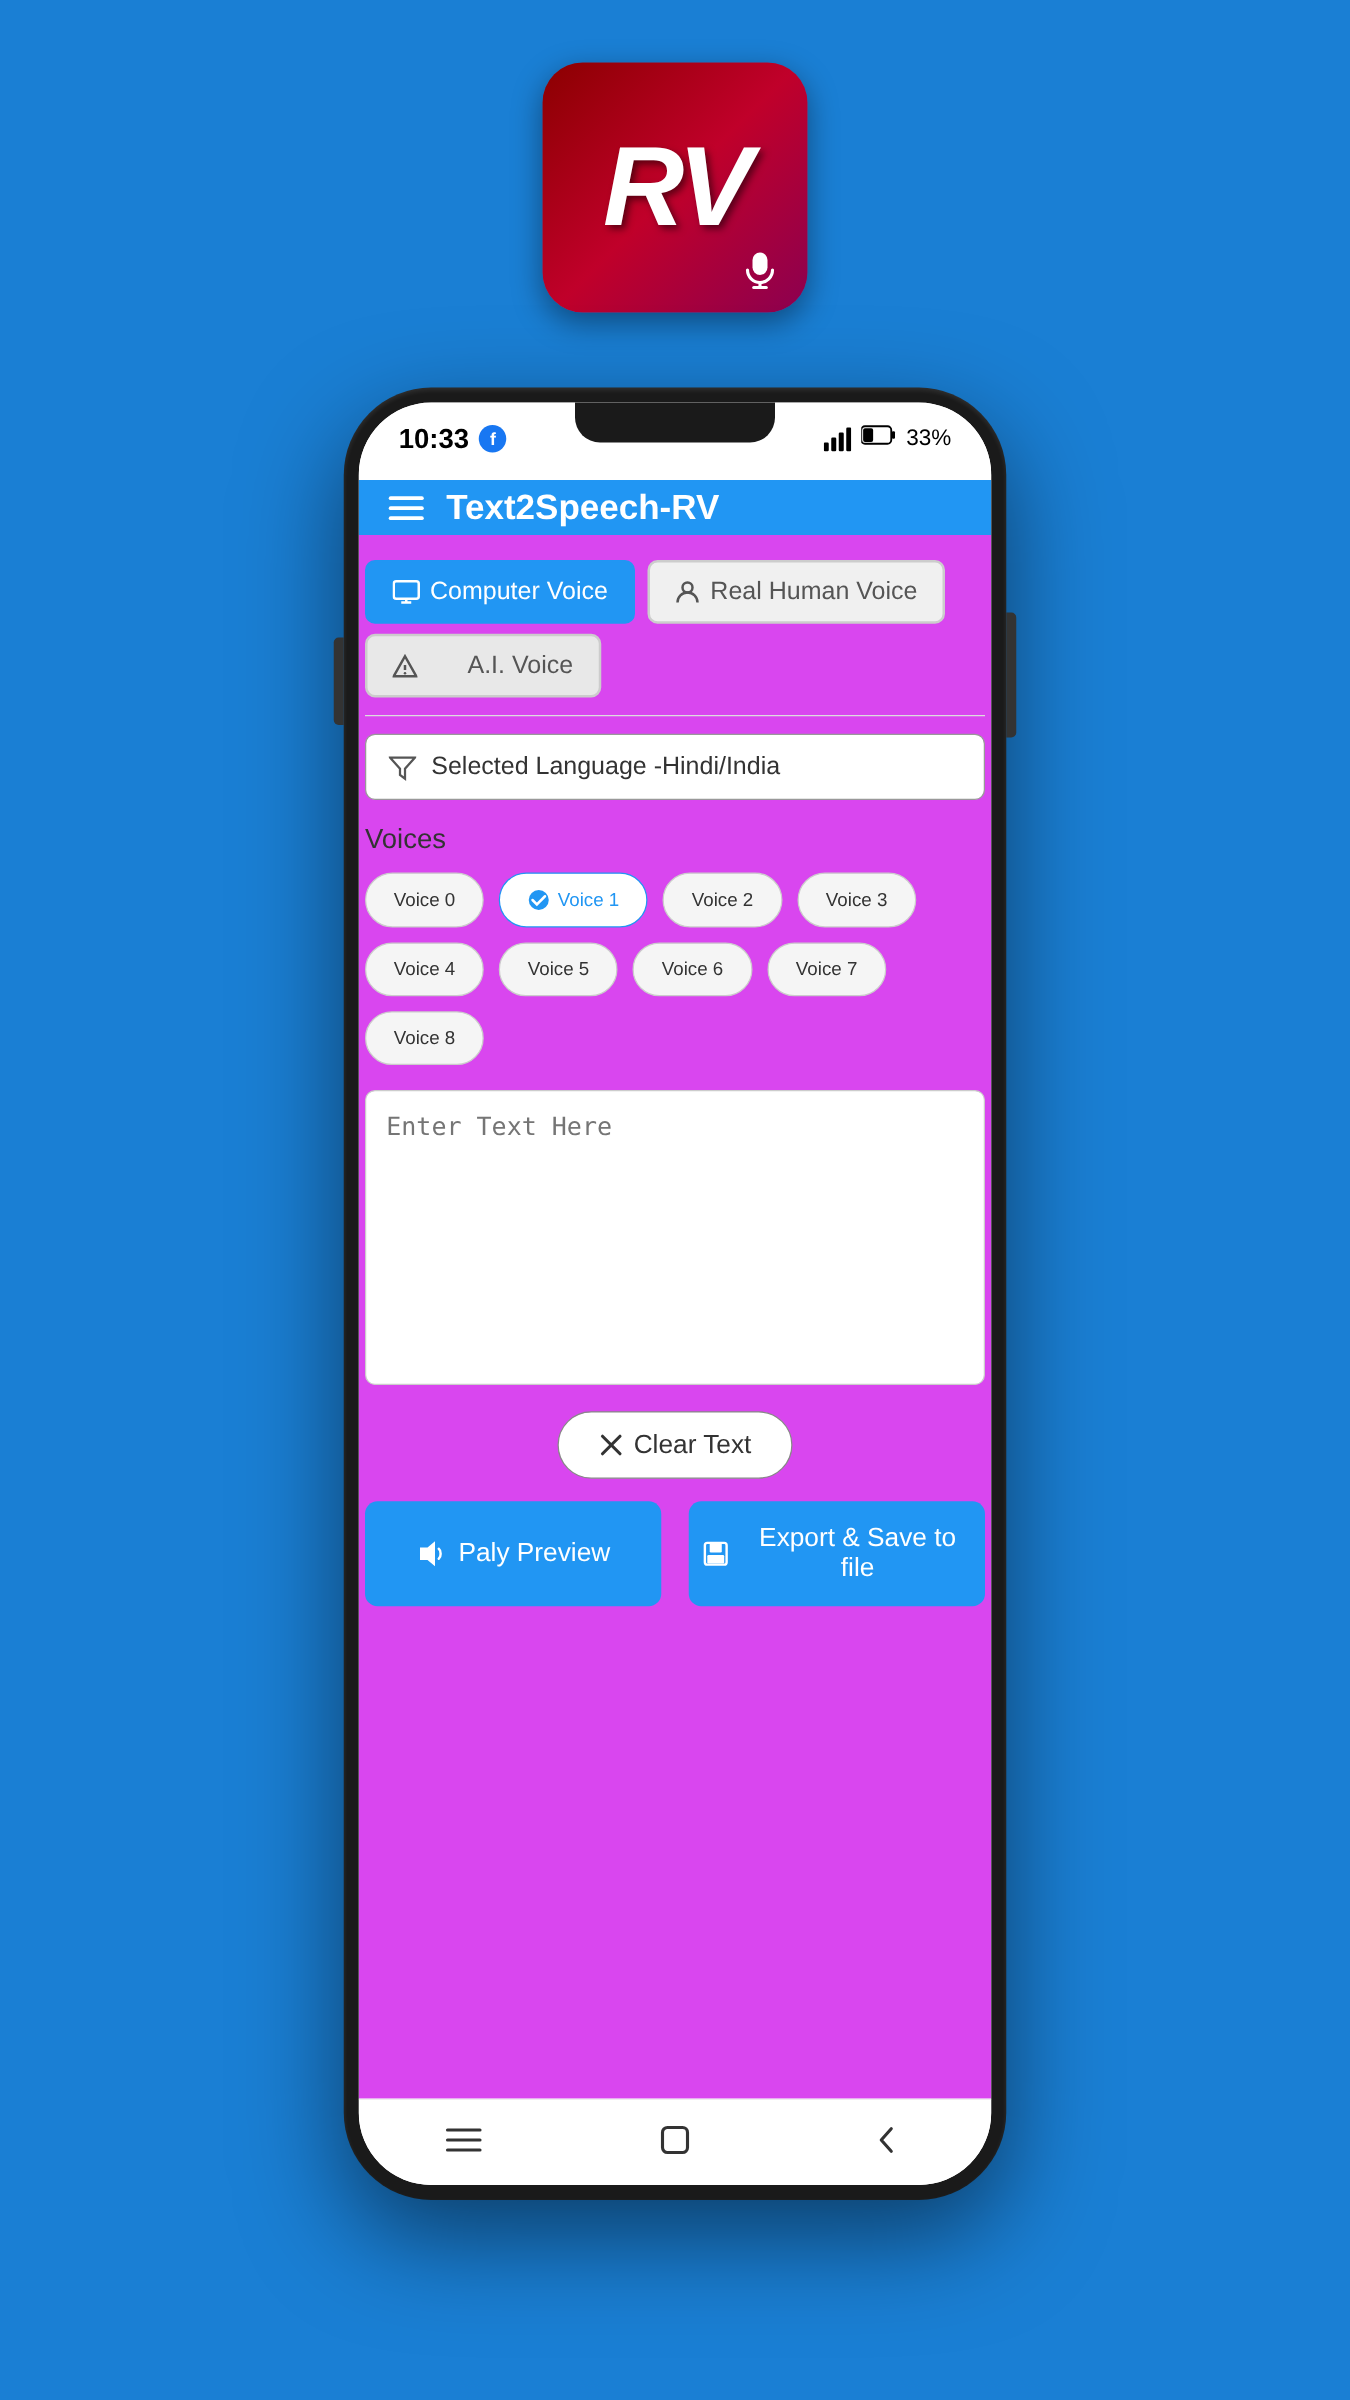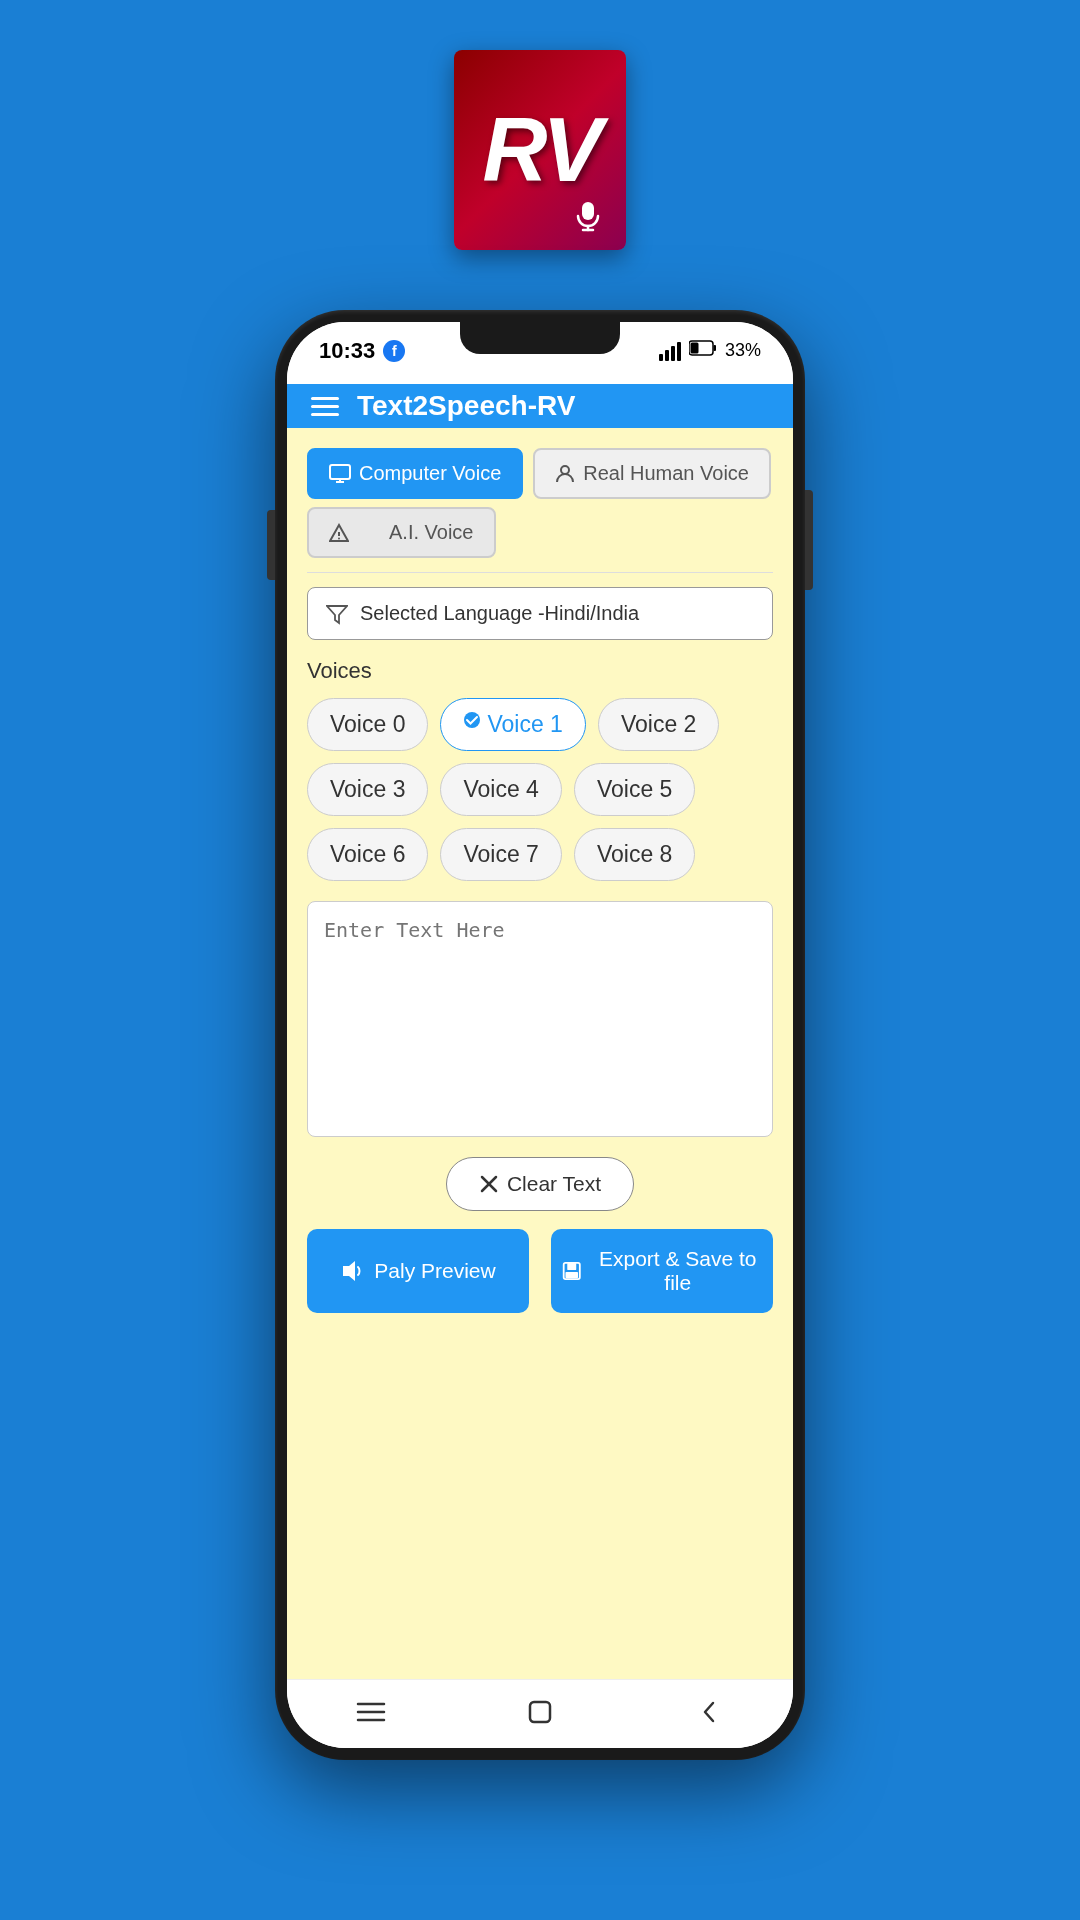--- a/index.html
+++ b/index.html
@@ -9,23 +9,23 @@
       background-color: #1a7fd4;
       display: flex;
       flex-direction: column;
       align-items: center;
       font-family: 'Segoe UI', Arial, sans-serif;
       overflow: hidden;
     }
 
     
     .app-icon {
-      width: 172px;
+      width: 212px;
       height: 200px;
-      border-radius: 8px;
+      border-radius: 32px;
       background: linear-gradient(135deg, #8b0000, #c0002a, #8b0050);
       margin-top: 50px;
       display: flex;
       align-items: center;
       justify-content: center;
       position: relative;
       box-shadow: 0 8px 24px rgba(0,0,0,0.4);
     }
     .app-icon-text {
       font-size: 90px;
@@ -157,22 +157,22 @@
     }
     .app-title {
       font-size: 28px;
       font-weight: 600;
       color: white;
     }
 
     
     .content-area {
       flex: 1;
-      background: #fef9c3;
-      padding: 20px 20px;
+      background: #d946ef;
+      padding: 20px 5px;
       overflow-y: auto;
     }
 
     
     .tabs-row {
       display: flex;
       gap: 10px;
       flex-wrap: wrap;
       margin-bottom: 8px;
     }
@@ -234,25 +234,25 @@
       display: flex;
       flex-wrap: wrap;
       gap: 12px;
       margin-bottom: 20px;
     }
     .voice-btn {
       padding: 12px 22px;
       border-radius: 30px;
       border: 1.5px solid #ccc;
       background: #f5f5f5;
-      font-size: 23px;
+      font-size: 15px;
       color: #333;
       cursor: pointer;
       display: flex;
-      align-items: flex-start;
+      align-items: center;
       gap: 6px;
     }
     .voice-btn.selected {
       border-color: #2196f3;
       color: #2196f3;
       background: white;
     }
 
     
     .text-input-area {

